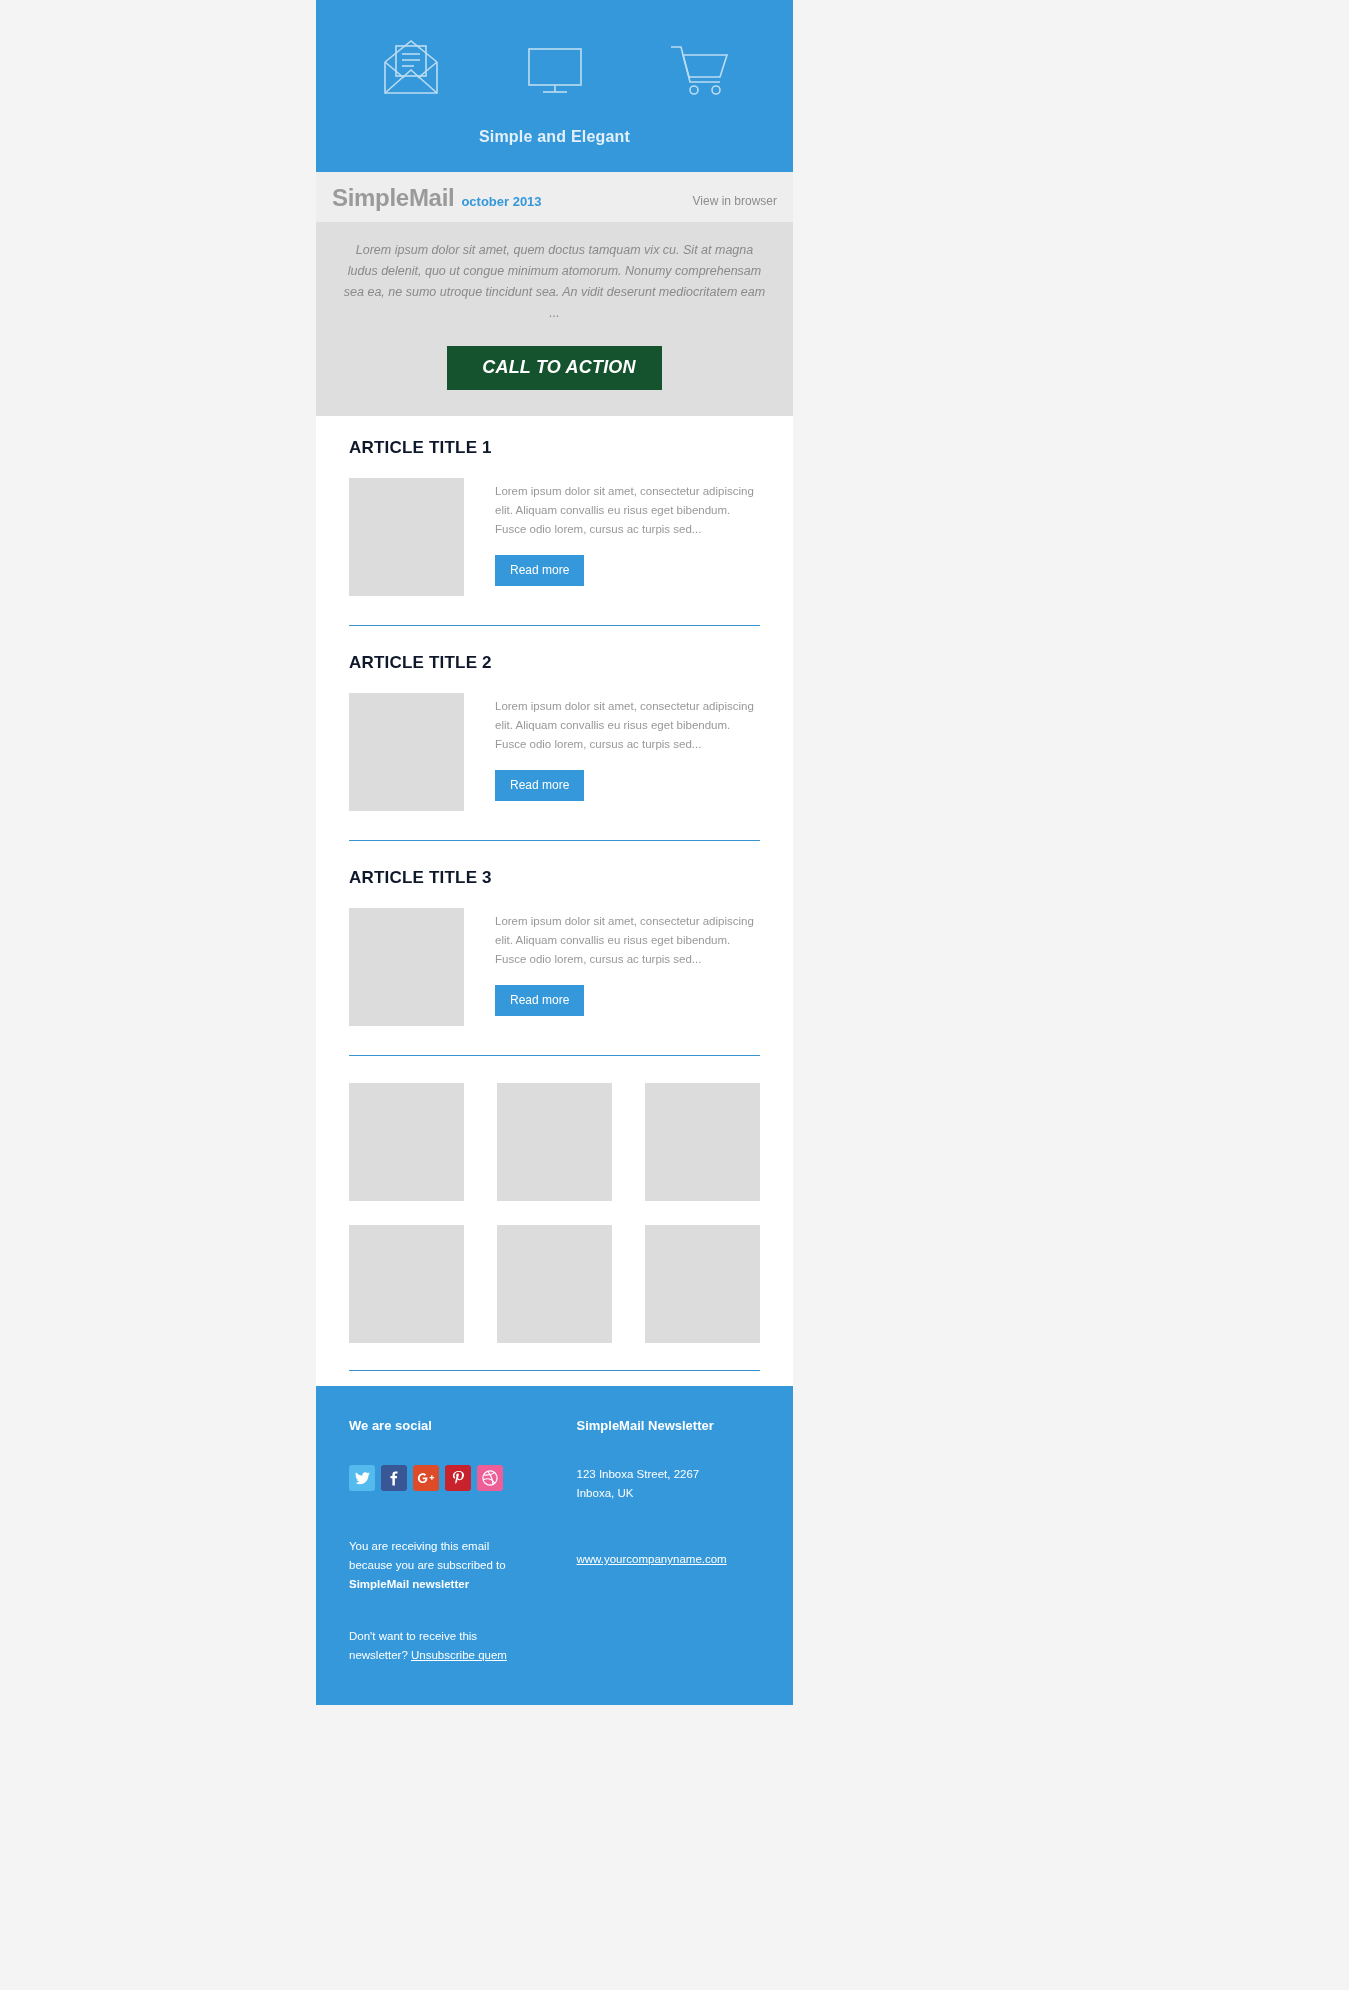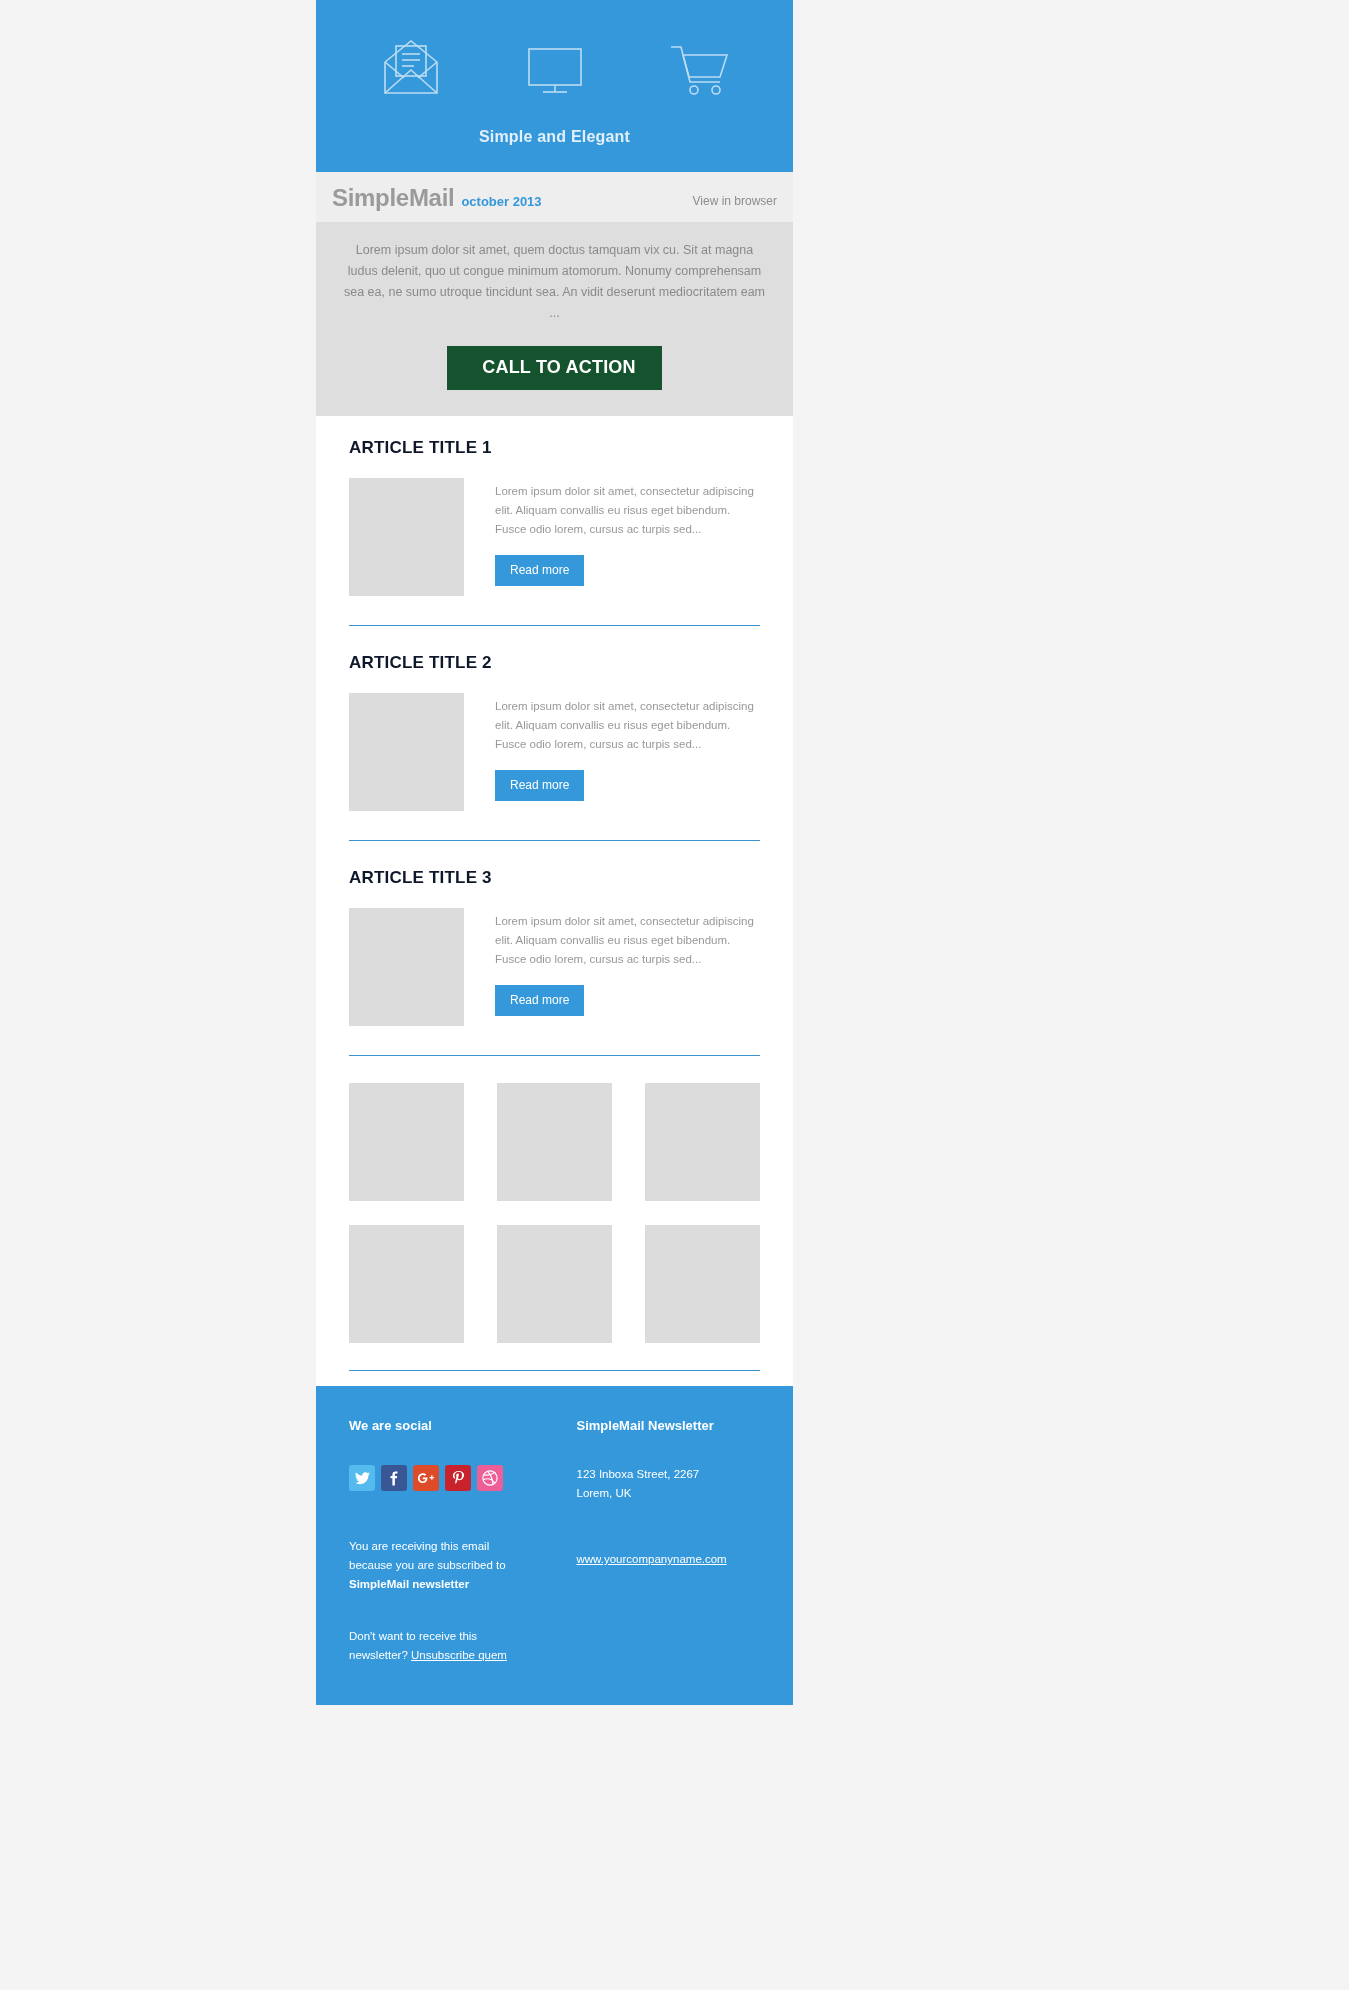--- a/index.html
+++ b/index.html
@@ -75,20 +75,21 @@
     text-decoration: none;
     align-self: center;
     padding-top: 6px;
   }
 
   
   .intro {
     background: #dedede;
     padding: 18px 26px 26px 26px;
     text-align: center;
+    font-style: italic;
   }
   .intro-text {
     font-size: 12.5px;
     line-height: 21px;
     color: #8a8a8a;
   }
   .cta-wrap { margin-top: 22px; text-align: center; }
   .cta-button {
     display: inline-block;
     background: #14532d;
@@ -382,21 +383,21 @@
         <div class="footer-block">
           <div class="footer-text">Don't want to receive this</div>
           <div class="footer-text"><span>newsletter? </span><a class="inline-link" href="#">Unsubscribe quem</a></div>
         </div>
       </div>
 
       <div class="footer-col right">
         <div class="footer-heading">SimpleMail Newsletter</div>
         <div class="footer-addr">
           <div>123 Inboxa Street, 2267</div>
-          <div>Lorem, UK</div>
+          <div>Inboxa, UK</div>
         </div>
         <a class="footer-link" href="#">www.yourcompanyname.com</a>
       </div>
 
     </div>
 
   </div>
 </div>
 
 </body></html>

